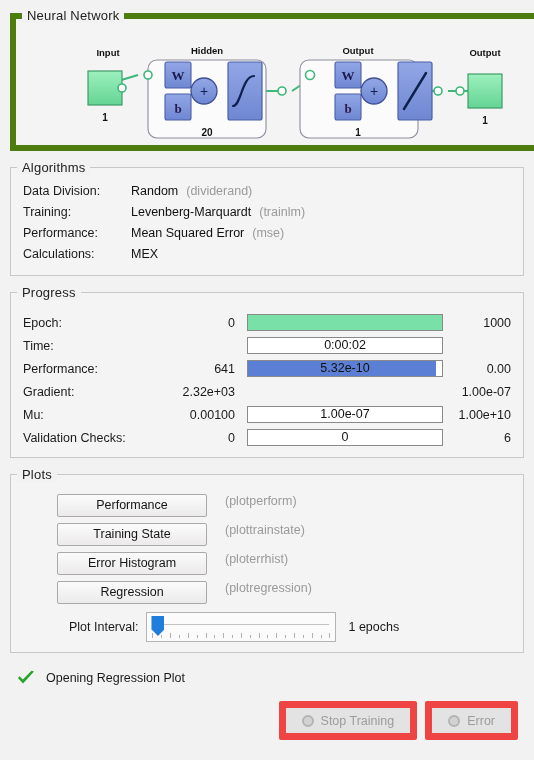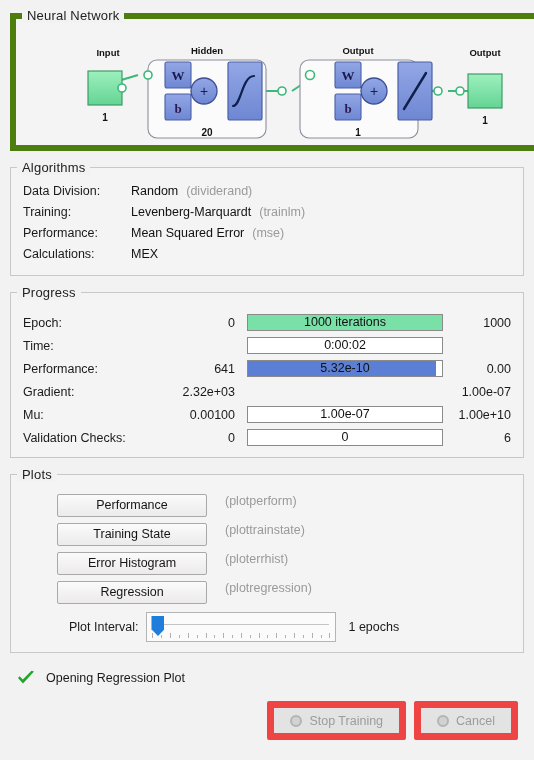--- a/index.html
+++ b/index.html
@@ -362,21 +362,20 @@
 
   <fieldset class="group" id="progress-group" style="padding:0;margin:0 0 9px 0;">
     <legend class="group-title" style="position:static;padding:0 5px;margin-left:6px;">Progress</legend>
     <div class="group-body">
 
       <div class="prog-row">
         <span class="prog-label">Epoch:</span>
         <span class="prog-min">0</span>
         <div class="bar">
           <div class="bar-fill green" style="width:100%"></div>
-          <span class="bar-text">1000 iterations</span>
         </div>
         <span class="prog-max">1000</span>
       </div>
 
       <div class="prog-row">
         <span class="prog-label">Time:</span>
         <span class="prog-min"></span>
         <div class="bar">
           <div class="bar-fill" style="width:0%"></div>
           <span class="bar-text">0:00:02</span>
@@ -486,17 +485,17 @@
     <span class="status-text">Opening Regression Plot</span>
   </div>
 
   <div class="footer">
     <div class="footer-btn">
       <span class="btn-glyph"></span>
       <span>Stop Training</span>
     </div>
     <div class="footer-btn">
       <span class="btn-glyph"></span>
-      <span>Cancel</span>
+      <span>Error</span>
     </div>
   </div>
 
 </div>
 
 </body></html>

